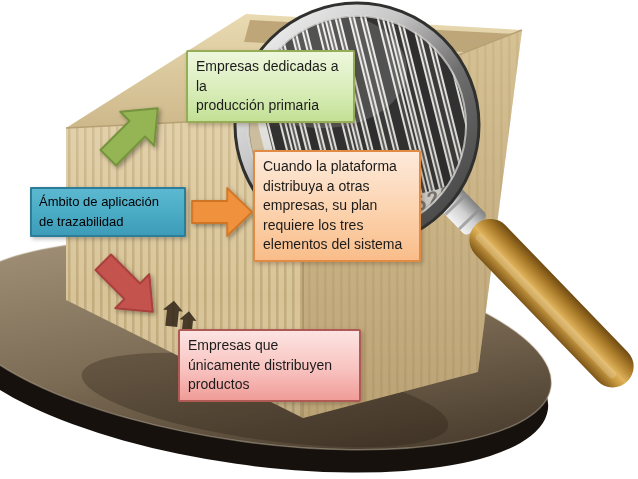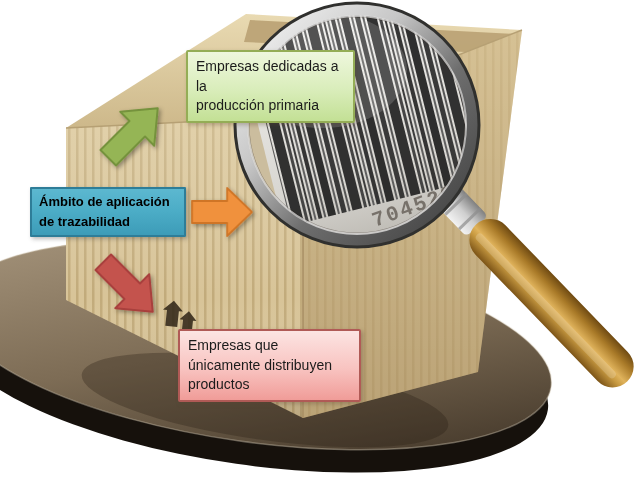--- a/index.html
+++ b/index.html
@@ -25,21 +25,21 @@
     background:linear-gradient(180deg,#fdeada 0%,#fcd5b2 50%,#f9bd8a 100%);
   }
   .callout-pink{
     left:178px;top:329px;width:183px;min-height:69px;
     border-color:#b05a56;
     background:linear-gradient(180deg,#fce4e2 0%,#f8c3c0 55%,#f09c98 100%);
   }
   .scope-box{
     position:absolute;left:30px;top:187px;width:156px;min-height:49px;box-sizing:border-box;
     border:2px solid #2e7d98;border-radius:1px;padding:3px 7px;
-    font-size:13px;line-height:20px;font-weight:bold;color:#000;
+    font-size:13px;line-height:20px;font-weight:normal;color:#000;
     white-space:pre-line;
     background:linear-gradient(180deg,#5cb8d0 0%,#4bacc6 50%,#3d9cb8 100%);
     box-shadow:2px 2px 4px rgba(60,60,60,.35);
   }
   .arr-green{stroke:#74923c;stroke-width:2;stroke-linejoin:round;}
   .arr-orange{stroke:#cf7426;stroke-width:2;stroke-linejoin:round;}
   .arr-red{stroke:#a8403c;stroke-width:2;stroke-linejoin:round;}
 </style>
 </head>
 <body>
@@ -167,18 +167,23 @@
       <polygon class="arr-red" transform="translate(128,287) rotate(45) translate(-35,-24)" points="0,13 41,13 41,0 70,24 41,48 41,35 0,35" fill="#c4534e"></polygon>
     </g>
   </svg>
 
   <div class="scope-box">Ámbito de aplicación
 de trazabilidad</div>
 
   <div class="callout callout-green">Empresas dedicadas a la
 producción primaria</div>
 
+  <div class="callout callout-orange">Cuando la plataforma
+distribuya a otras
+empresas, su plan
+requiere los tres
+elementos del sistema</div>
 
   <div class="callout callout-pink">Empresas que
 únicamente distribuyen
 productos</div>
 
 </div>
 
 </body></html>

